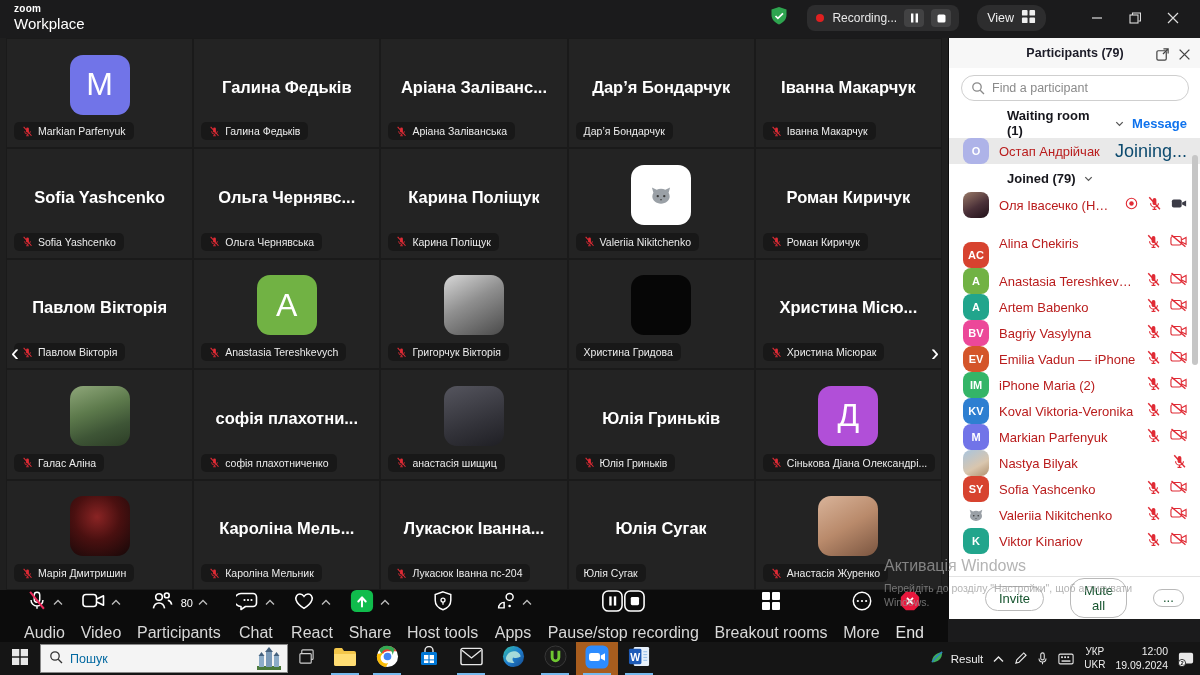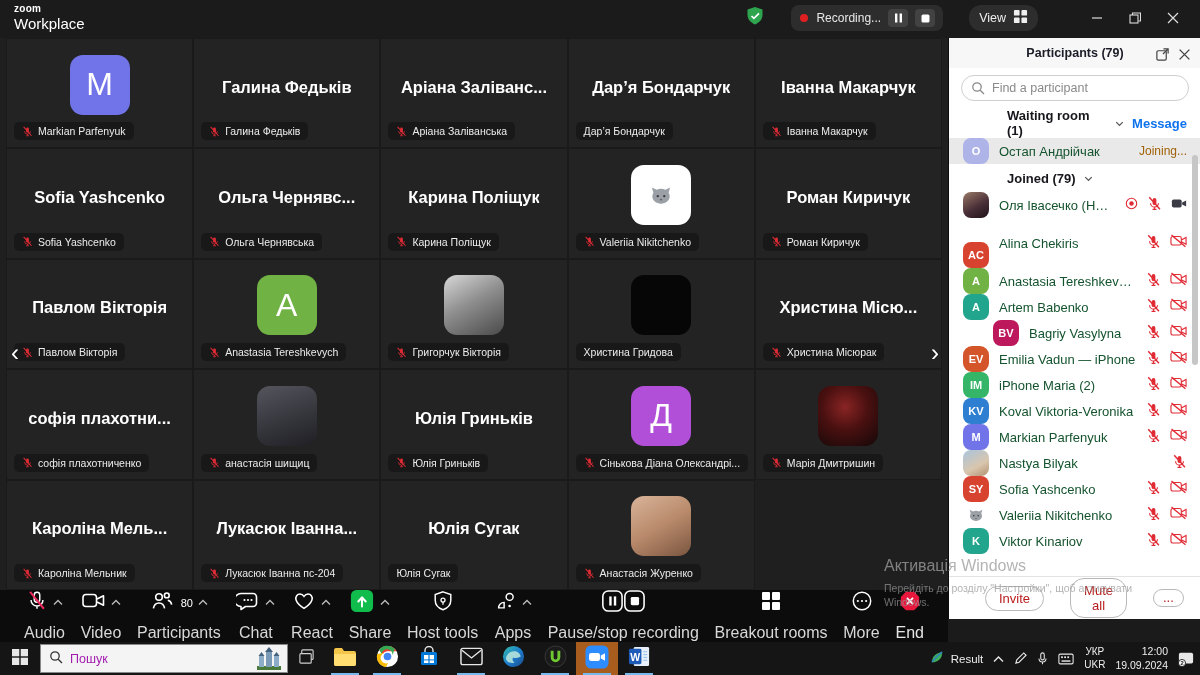--- a/index.html
+++ b/index.html
@@ -4,21 +4,21 @@
 <style>
   html,body{margin:0;padding:0;width:1200px;height:675px;overflow:hidden;background:#000;
     font-family:"Liberation Sans","DejaVu Sans",sans-serif;-webkit-font-smoothing:antialiased;}
   #stage{position:relative;width:1200px;height:675px;background:#1b1b1c;}
 
   
   #titlebar{position:absolute;top:0;left:0;width:1200px;height:38px;background:#1b1b1c;}
   .brand{position:absolute;left:14px;top:4px;color:#fff;line-height:1;}
   .brand .b1{font-size:10px;font-weight:700;letter-spacing:.3px;}
   .brand .b2{font-size:15px;font-weight:400;margin-top:2px;}
-  .tb-right{position:absolute;right:8px;top:4px;display:flex;align-items:center;gap:26px;height:28px;text-align:right;}
+  .tb-right{position:absolute;right:8px;top:4px;display:flex;align-items:center;gap:18px;height:28px;text-align:right;}
   .rec-pill{display:flex;align-items:center;gap:7px;background:#2d2d2e;border-radius:8px;padding:4px 8px;}
   .rec-pill .rec-txt{color:#e8e8e8;font-size:12px;}
   .pill-btn{display:flex;align-items:center;justify-content:center;width:20px;height:18px;background:#424243;border-radius:4px;cursor:pointer;}
   .view-pill{display:flex;align-items:center;gap:7px;background:#2d2d2e;border-radius:12px;padding:4px 10px;color:#efefef;font-size:12.5px;cursor:pointer;}
   .winctl{display:flex;align-items:center;gap:0;margin-left:14px;}
   .winctl .wbtn{width:38px;height:28px;display:flex;align-items:center;justify-content:center;color:#ddd;font-size:13px;cursor:pointer;}
 
   
   #video-area{position:absolute;top:38px;left:0;width:948px;height:552px;background:#1f1f1f;}
   #grid{position:absolute;left:6px;top:0;width:936px;height:552px;display:grid;
@@ -55,46 +55,46 @@
   .p-search input::placeholder{color:#8a8a8a;}
   .p-search .mag{position:absolute;left:10px;top:6px;}
   .sec-row{flex:0 0 28px;display:flex;align-items:center;padding:0 14px;gap:7px;margin-left:44px;}
   .sec-title{font-size:13px;font-weight:700;color:#16161c;}
   .sec-chev{color:#555;display:flex;}
   .msg-link{margin-left:auto;color:#0e72ed;font-size:13px;font-weight:700;cursor:pointer;}
   .p-row{flex:0 0 32px;display:flex;align-items:center;padding:0 14px;gap:10px;}
   .p-row.hl{background:#e9e9e9;}
   .p-avatar{flex:0 0 26px;width:26px;height:26px;border-radius:8px;display:flex;align-items:center;justify-content:center;
     color:#fff;font-size:11px;font-weight:700;overflow:hidden;}
-  .p-name{font-size:13px;color:#14532d;white-space:nowrap;overflow:hidden;text-overflow:ellipsis;flex:1;}
-  .p-status{font-size:12px;color:#a16207;}
+  .p-name{font-size:13px;color:#b91c1c;white-space:nowrap;overflow:hidden;text-overflow:ellipsis;flex:1;}
+  .p-status{font-size:18px;color:#0c4a6e;}
   .p-icons{display:flex;align-items:center;gap:9px;}
   #joined-list{flex:1;overflow:hidden;}
   .p-foot{flex:0 0 42px;border-top:1px solid #e3e3e3;display:flex;align-items:center;padding:0 30px 0 36px;gap:26px;}
-  .foot-btn{border:1px solid #b9b9b9;border-radius:14px;background:#fff;color:#b91c1c;font-size:13px;
+  .foot-btn{border:1px solid #b9b9b9;border-radius:14px;background:#fff;color:#14532d;font-size:13px;
     padding:4px 13px;cursor:pointer;font-family:inherit;}
   .foot-btn.dots{padding:4px 9px;line-height:8px;}
   #pscroll{position:absolute;right:2px;top:155px;width:6px;height:210px;border-radius:3px;background:#c6c6c6;z-index:6;}
 
   
   #toolbar{position:absolute;left:0;top:590px;width:948px;height:52px;background:#0c0c0c;
     display:flex;align-items:center;justify-content:space-between;padding:0 24px;box-sizing:border-box;}
   .tbi{display:flex;flex-direction:column;align-items:center;gap:9px;cursor:pointer;position:relative;}
   .tbi-top{display:flex;align-items:center;gap:5px;height:24px;}
   .tbi-label{font-size:16px;color:#d8d8d8;white-space:nowrap;}
   .tbi-label.danger{color:#e4e4e4;}
   .tbi-badge{color:#fff;font-size:11px;margin-left:2px;}
   .chev-up{display:flex;align-items:center;}
 
   
   #taskbar{position:absolute;top:642px;left:0;width:1200px;height:33px;background:#151515;
     display:flex;align-items:center;}
   .tk-start{width:40px;height:33px;display:flex;align-items:center;justify-content:center;cursor:pointer;}
   .tk-search{position:relative;width:230px;height:27px;background:#f4f4f4;border:1px solid #888;display:flex;align-items:center;gap:7px;padding:0 8px;cursor:text;}
-  .tk-search span{color:#a21caf;font-size:12.5px;}
+  .tk-search span{color:#0369a1;font-size:12.5px;}
   .tk-castle{position:absolute;right:4px;top:1px;}
   .tk-view{width:36px;height:33px;display:flex;align-items:center;justify-content:center;cursor:pointer;}
   .tk-apps{display:flex;align-items:center;height:33px;}
   .tk-app{width:42px;height:33px;display:flex;align-items:center;justify-content:center;position:relative;cursor:pointer;}
   .tk-app.active{background:#a85d1e;}
   .tk-app .runline{position:absolute;bottom:0;left:7px;right:7px;height:2px;background:#76b9ed;}
   .tk-tray{margin-left:auto;display:flex;align-items:center;height:33px;gap:10px;padding-right:6px;}
   .tray-result{display:flex;align-items:center;gap:6px;color:#eee;font-size:11.5px;cursor:pointer;}
   .tray-ico{display:flex;align-items:center;justify-content:center;cursor:pointer;}
   .tray-lang{color:#eee;font-size:10px;line-height:1.25;text-align:center;cursor:pointer;}
@@ -324,20 +324,31 @@
         </div>
         <div class="tile">
           <div class="tile-name">Христина  Місю...</div>
           <div class="tile-label">
             <svg width="11" height="11" viewBox="0 0 16 16">
               <rect x="6" y="2" width="4" height="7.6" rx="2" fill="#e02b35"></rect>
               <path d="M3.8 7.6a4.2 4.2 0 0 0 8.4 0M8 11.8v2.1M5.9 14.2h4.2" fill="none" stroke="#e02b35" stroke-width="1.2"></path>
               <line x1="2.4" y1="1.4" x2="13.8" y2="14.2" stroke="#e02b35" stroke-width="1.5"></line>
             </svg>
             <span>Христина Місюрак</span>
+          </div>
+        </div>
+        <div class="tile">
+          <div class="tile-avatar ph-street"></div>
+          <div class="tile-label">
+            <svg width="11" height="11" viewBox="0 0 16 16">
+              <rect x="6" y="2" width="4" height="7.6" rx="2" fill="#e02b35"></rect>
+              <path d="M3.8 7.6a4.2 4.2 0 0 0 8.4 0M8 11.8v2.1M5.9 14.2h4.2" fill="none" stroke="#e02b35" stroke-width="1.2"></path>
+              <line x1="2.4" y1="1.4" x2="13.8" y2="14.2" stroke="#e02b35" stroke-width="1.5"></line>
+            </svg>
+            <span>Галас Аліна</span>
           </div>
         </div>
         <div class="tile">
           <div class="tile-name">софія  плахотни...</div>
           <div class="tile-label">
             <svg width="11" height="11" viewBox="0 0 16 16">
               <rect x="6" y="2" width="4" height="7.6" rx="2" fill="#e02b35"></rect>
               <path d="M3.8 7.6a4.2 4.2 0 0 0 8.4 0M8 11.8v2.1M5.9 14.2h4.2" fill="none" stroke="#e02b35" stroke-width="1.2"></path>
               <line x1="2.4" y1="1.4" x2="13.8" y2="14.2" stroke="#e02b35" stroke-width="1.5"></line>
             </svg>
@@ -542,21 +553,21 @@
                 <line x1="2.4" y1="1.4" x2="13.8" y2="14.2" stroke="#e02b35" stroke-width="1.5"></line>
               </svg></span>
             <span><svg width="17" height="13.600000000000001" viewBox="0 0 18 14">
                 <rect x="1" y="2.5" width="11" height="9" rx="2" fill="none" stroke="#e02b35" stroke-width="1.2"></rect>
                 <path d="M12.5 5.8L17 3.4v7.2l-4.5-2.4" fill="none" stroke="#e02b35" stroke-width="1.2"></path>
                 <line x1="1.6" y1="1" x2="16.4" y2="13.2" stroke="#e02b35" stroke-width="1.4"></line>
               </svg></span>
           </div>
         </div>
         <div class="p-row">
-          <div class="p-avatar" style="background: #be185d; margin-left: 30px;">BV</div>
+          <div class="p-avatar" style="background: #ec4899;">BV</div>
           <div class="p-name">Bagriy Vasylyna</div>
           <div class="p-icons">
             <span><svg width="15" height="15" viewBox="0 0 16 16">
                 <rect x="6" y="2" width="4" height="7.6" rx="2" fill="#e02b35"></rect>
                 <path d="M3.8 7.6a4.2 4.2 0 0 0 8.4 0M8 11.8v2.1M5.9 14.2h4.2" fill="none" stroke="#e02b35" stroke-width="1.2"></path>
                 <line x1="2.4" y1="1.4" x2="13.8" y2="14.2" stroke="#e02b35" stroke-width="1.5"></line>
               </svg></span>
             <span><svg width="17" height="13.600000000000001" viewBox="0 0 18 14">
                 <rect x="1" y="2.5" width="11" height="9" rx="2" fill="none" stroke="#e02b35" stroke-width="1.2"></rect>
                 <path d="M12.5 5.8L17 3.4v7.2l-4.5-2.4" fill="none" stroke="#e02b35" stroke-width="1.2"></path>

